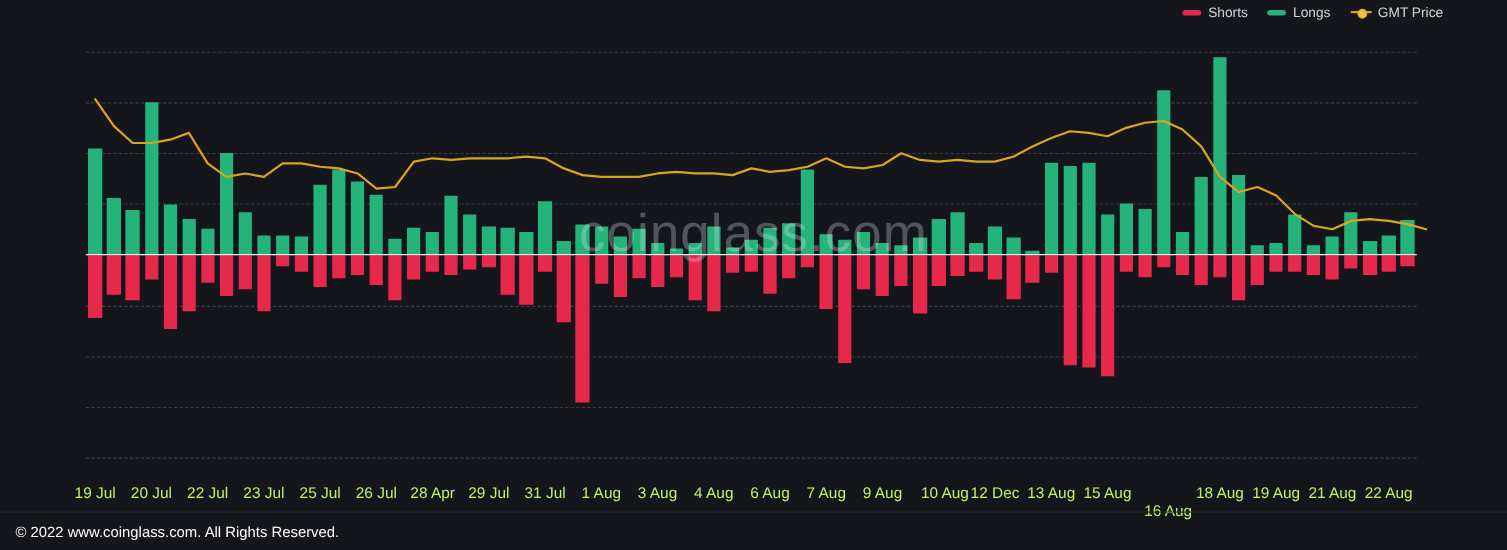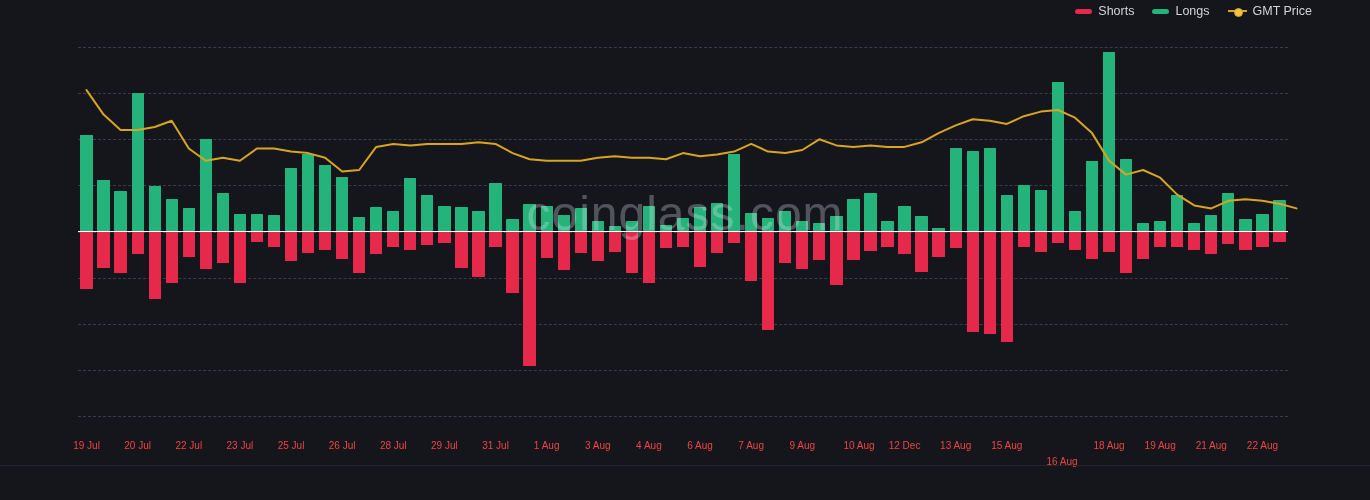--- a/index.html
+++ b/index.html
@@ -46,21 +46,21 @@
   }
   .zeroline {
     position:absolute; left:0; width:100%; height:1.5px;
     background:#ffffff;
   }
 
   .xlabels {
     position:absolute; left:0; top:440px; width:1370px; height:20px;
   }
   .xlabel {
-    position:absolute; font-size:10px; color:#ef4444;
+    position:absolute; font-size:14px; color:#bef264;
     transform:translateX(-50%); white-space:nowrap;
   }
 
   .bar { position:absolute; border-radius:0.5px; }
   .bar-long  { background:#25b37c; }
   .bar-short { background:#e6294b; }
 
   .price-svg { position:absolute; left:0; top:0; overflow:visible; }
 
   .watermark {
@@ -261,34 +261,35 @@
 
   <div class="watermark">coinglass.com</div>
 
   <div class="xlabels" id="xlabels">
       <div class="xlabel" style="left: 86.5211px;">19 Jul</div>
       <div class="xlabel" style="left: 137.648px;">20 Jul</div>
       <div class="xlabel" style="left: 188.775px;">22 Jul</div>
       <div class="xlabel" style="left: 239.901px;">23 Jul</div>
       <div class="xlabel" style="left: 291.028px;">25 Jul</div>
       <div class="xlabel" style="left: 342.155px;">26 Jul</div>
-      <div class="xlabel" style="left: 393.282px;">28 Jul</div>
+      <div class="xlabel" style="left: 393.282px;">28 Apr</div>
       <div class="xlabel" style="left: 444.408px;">29 Jul</div>
       <div class="xlabel" style="left: 495.535px;">31 Jul</div>
       <div class="xlabel" style="left: 546.662px;">1 Aug</div>
       <div class="xlabel" style="left: 597.789px;">3 Aug</div>
       <div class="xlabel" style="left: 648.915px;">4 Aug</div>
       <div class="xlabel" style="left: 700.042px;">6 Aug</div>
       <div class="xlabel" style="left: 751.169px; text-align: center;">7 Aug</div>
       <div class="xlabel" style="left: 802.296px;">9 Aug</div>
       <div class="xlabel" style="left: 859px;">10 Aug</div>
       <div class="xlabel" style="left: 904.549px;">12 Dec</div>
       <div class="xlabel" style="left: 955.676px;">13 Aug</div>
       <div class="xlabel" style="left: 1006.8px;">15 Aug</div>
       <div class="xlabel" style="left: 1062px; margin-top: 16px;">16 Aug</div>
       <div class="xlabel" style="left: 1109.06px;">18 Aug</div>
       <div class="xlabel" style="left: 1160.18px;">19 Aug</div>
       <div class="xlabel" style="left: 1211.31px;">21 Aug</div>
       <div class="xlabel" style="left: 1262.44px;">22 Aug</div>
     </div>
 
   <div class="divider"></div>
+  <div class="footer">© 2022 www.coinglass.com. All Rights Reserved.</div>
 </div>
 
 </body></html>

